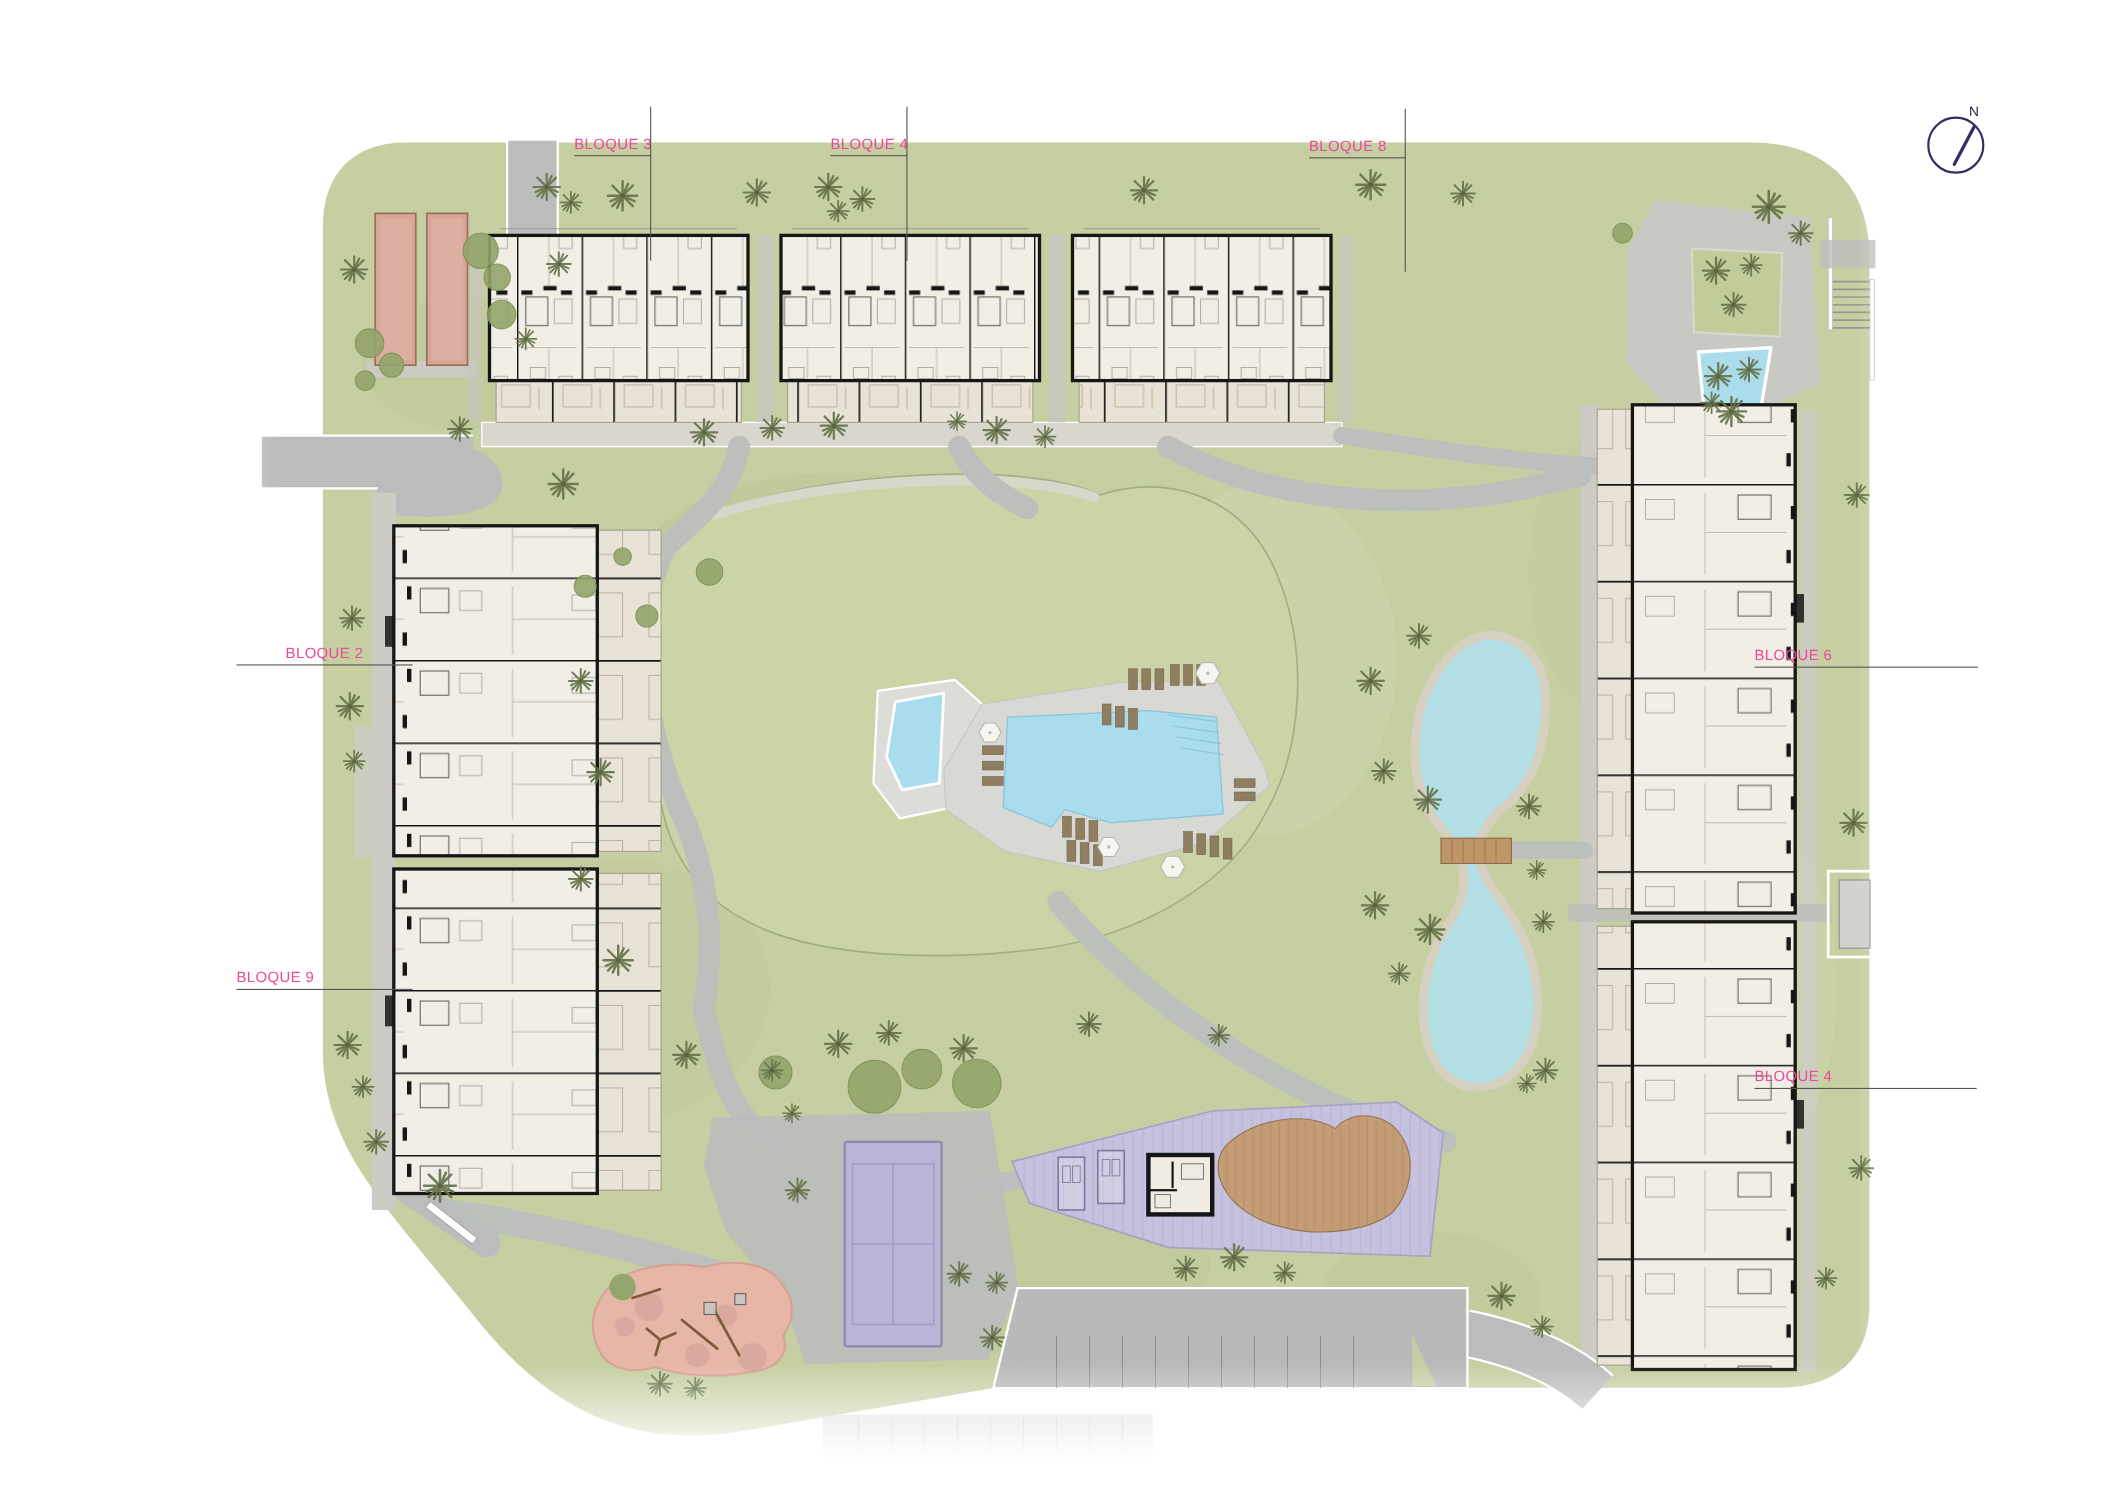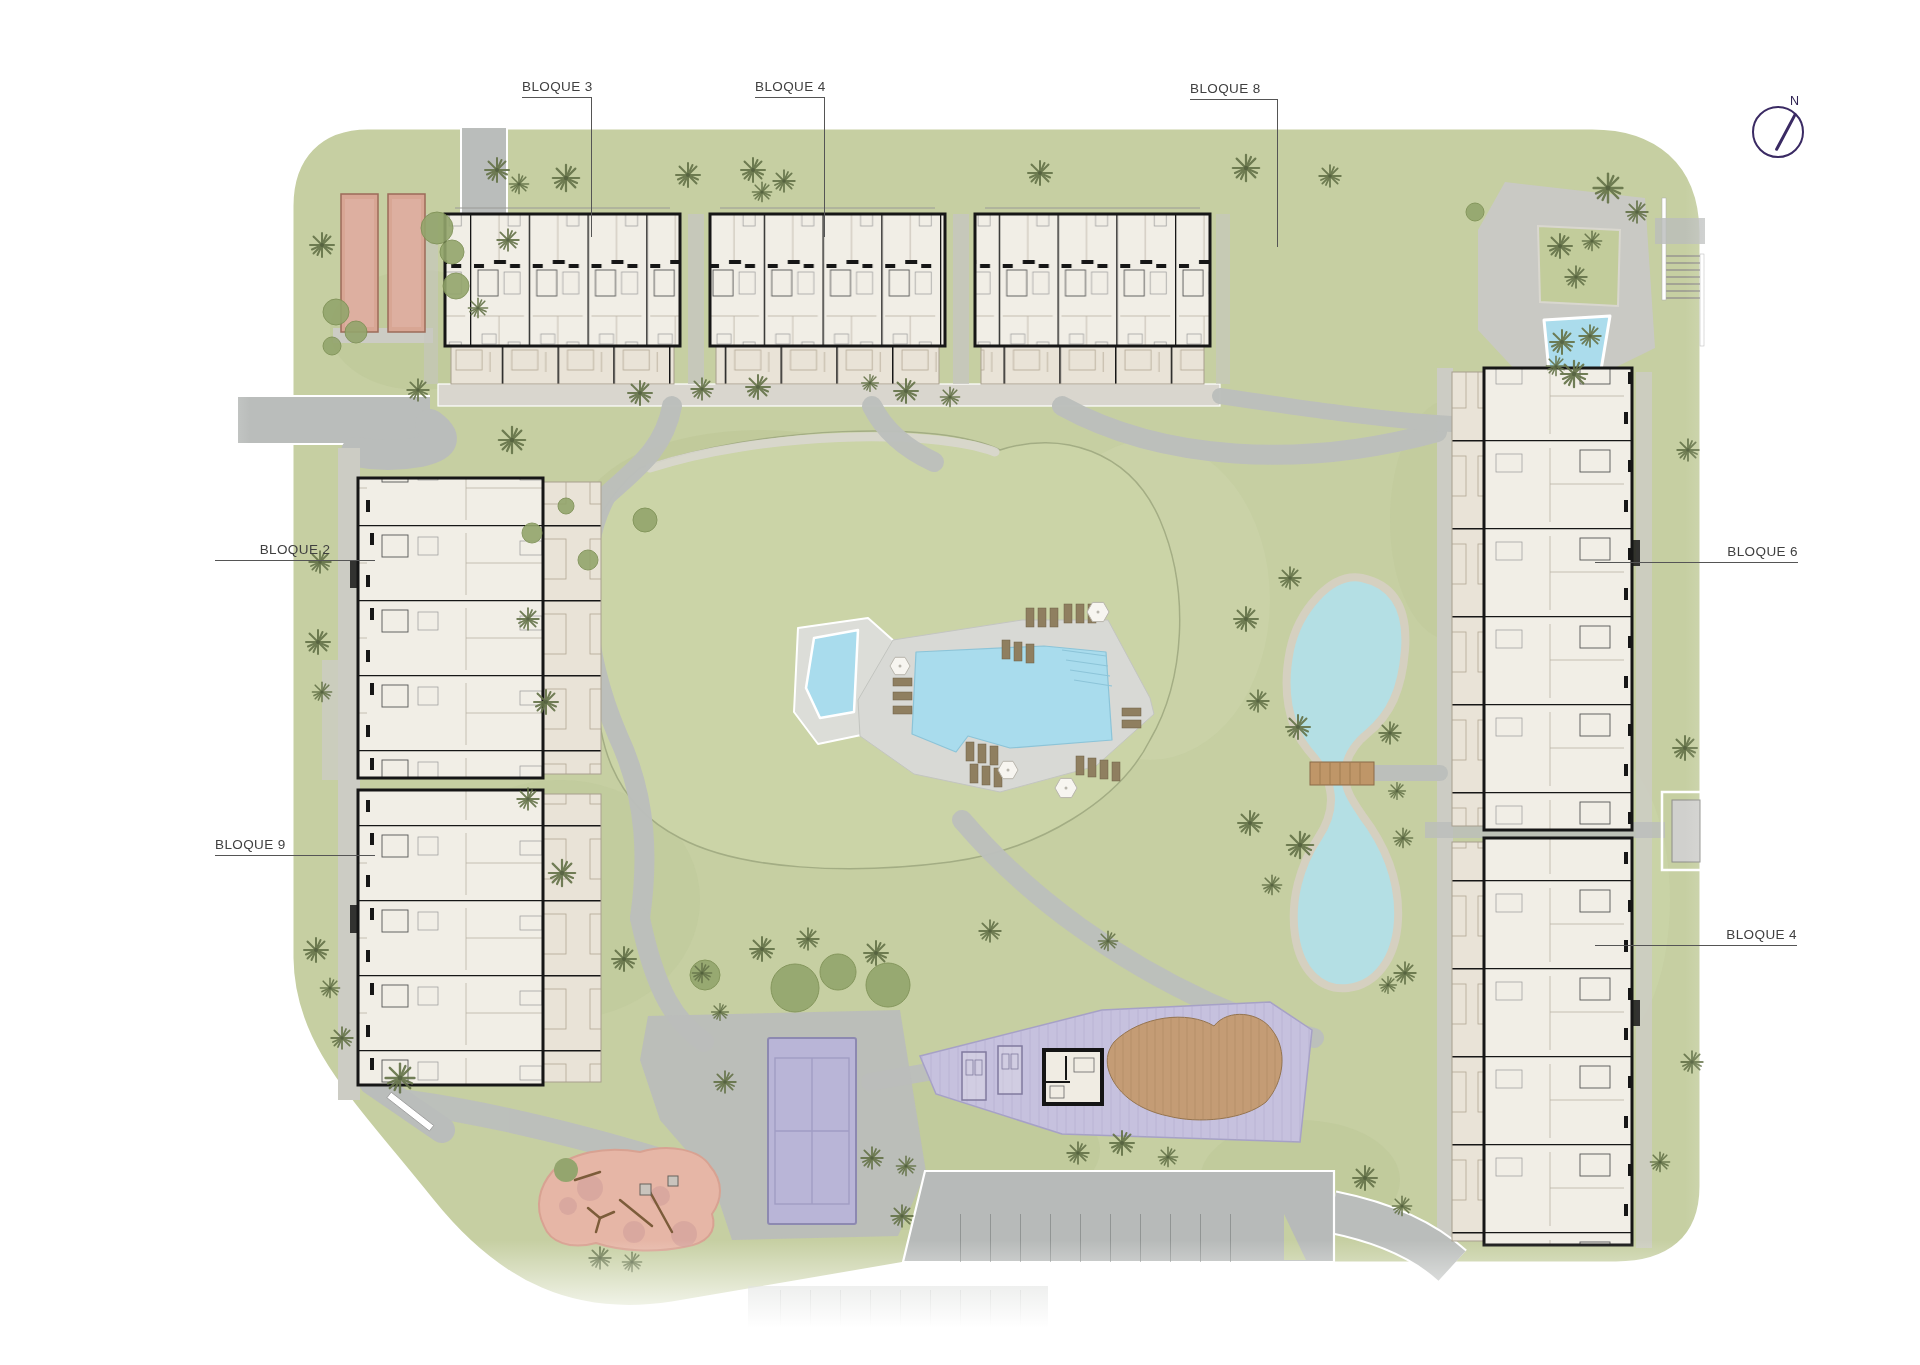--- a/index.html
+++ b/index.html
@@ -5,23 +5,23 @@
   html,body{margin:0;padding:0;background:#ffffff;}
   .stage{position:relative;width:1920px;height:1365px;background:#ffffff;overflow:hidden;
          font-family:"Liberation Sans", sans-serif;}
   .scene{position:absolute;left:0;top:0;z-index:1;}
   .fade{position:absolute;z-index:2;pointer-events:none;}
   .fade-top{left:0;top:0;width:1920px;height:130px;background:linear-gradient(to bottom,#fff 35%,rgba(255,255,255,0));}
   .fade-bottom{left:0;bottom:0;width:1920px;height:125px;background:linear-gradient(to top,#fff 30%,rgba(255,255,255,0));}
   .fade-right{right:0;top:0;width:235px;height:1365px;background:linear-gradient(to left,#fff 40%,rgba(255,255,255,0));}
   .fade-left{left:0;top:0;width:250px;height:1365px;background:linear-gradient(to right,#fff 55%,rgba(255,255,255,0));}
   .overlay{position:absolute;left:0;top:0;width:100%;height:100%;z-index:3;}
-  .lbl{position:absolute;font-size:13.5px;letter-spacing:.4px;color:#404040;
-       border-bottom:1px solid #555;padding-bottom:3px;white-space:nowrap;}
-  .lbl.right{text-align:right;}
+  .lbl{position:absolute;font-size:13.5px;letter-spacing:.4px;color:#ec4899;
+       border-bottom:1px solid #555;padding-bottom:3px;white-space:nowrap;margin-top:44px;}
+  .lbl.right{text-align:left;}
   .vline{position:absolute;width:1px;background:#555;}
   .compass{position:absolute;left:1752px;top:106px;width:52px;height:52px;}
   .compass .ring{position:absolute;left:0;top:0;width:48px;height:48px;border:2px solid #3a2a63;border-radius:50%;}
   .compass .needle{position:absolute;left:24px;top:3px;width:3px;height:42px;background:#3a2a63;
        transform:rotate(28deg);transform-origin:50% 92%;border-radius:2px;}
   .compass .n{position:absolute;left:38px;top:-12px;font-size:12.5px;color:#2d2152;}
 </style>
 </head>
 <body>
 

